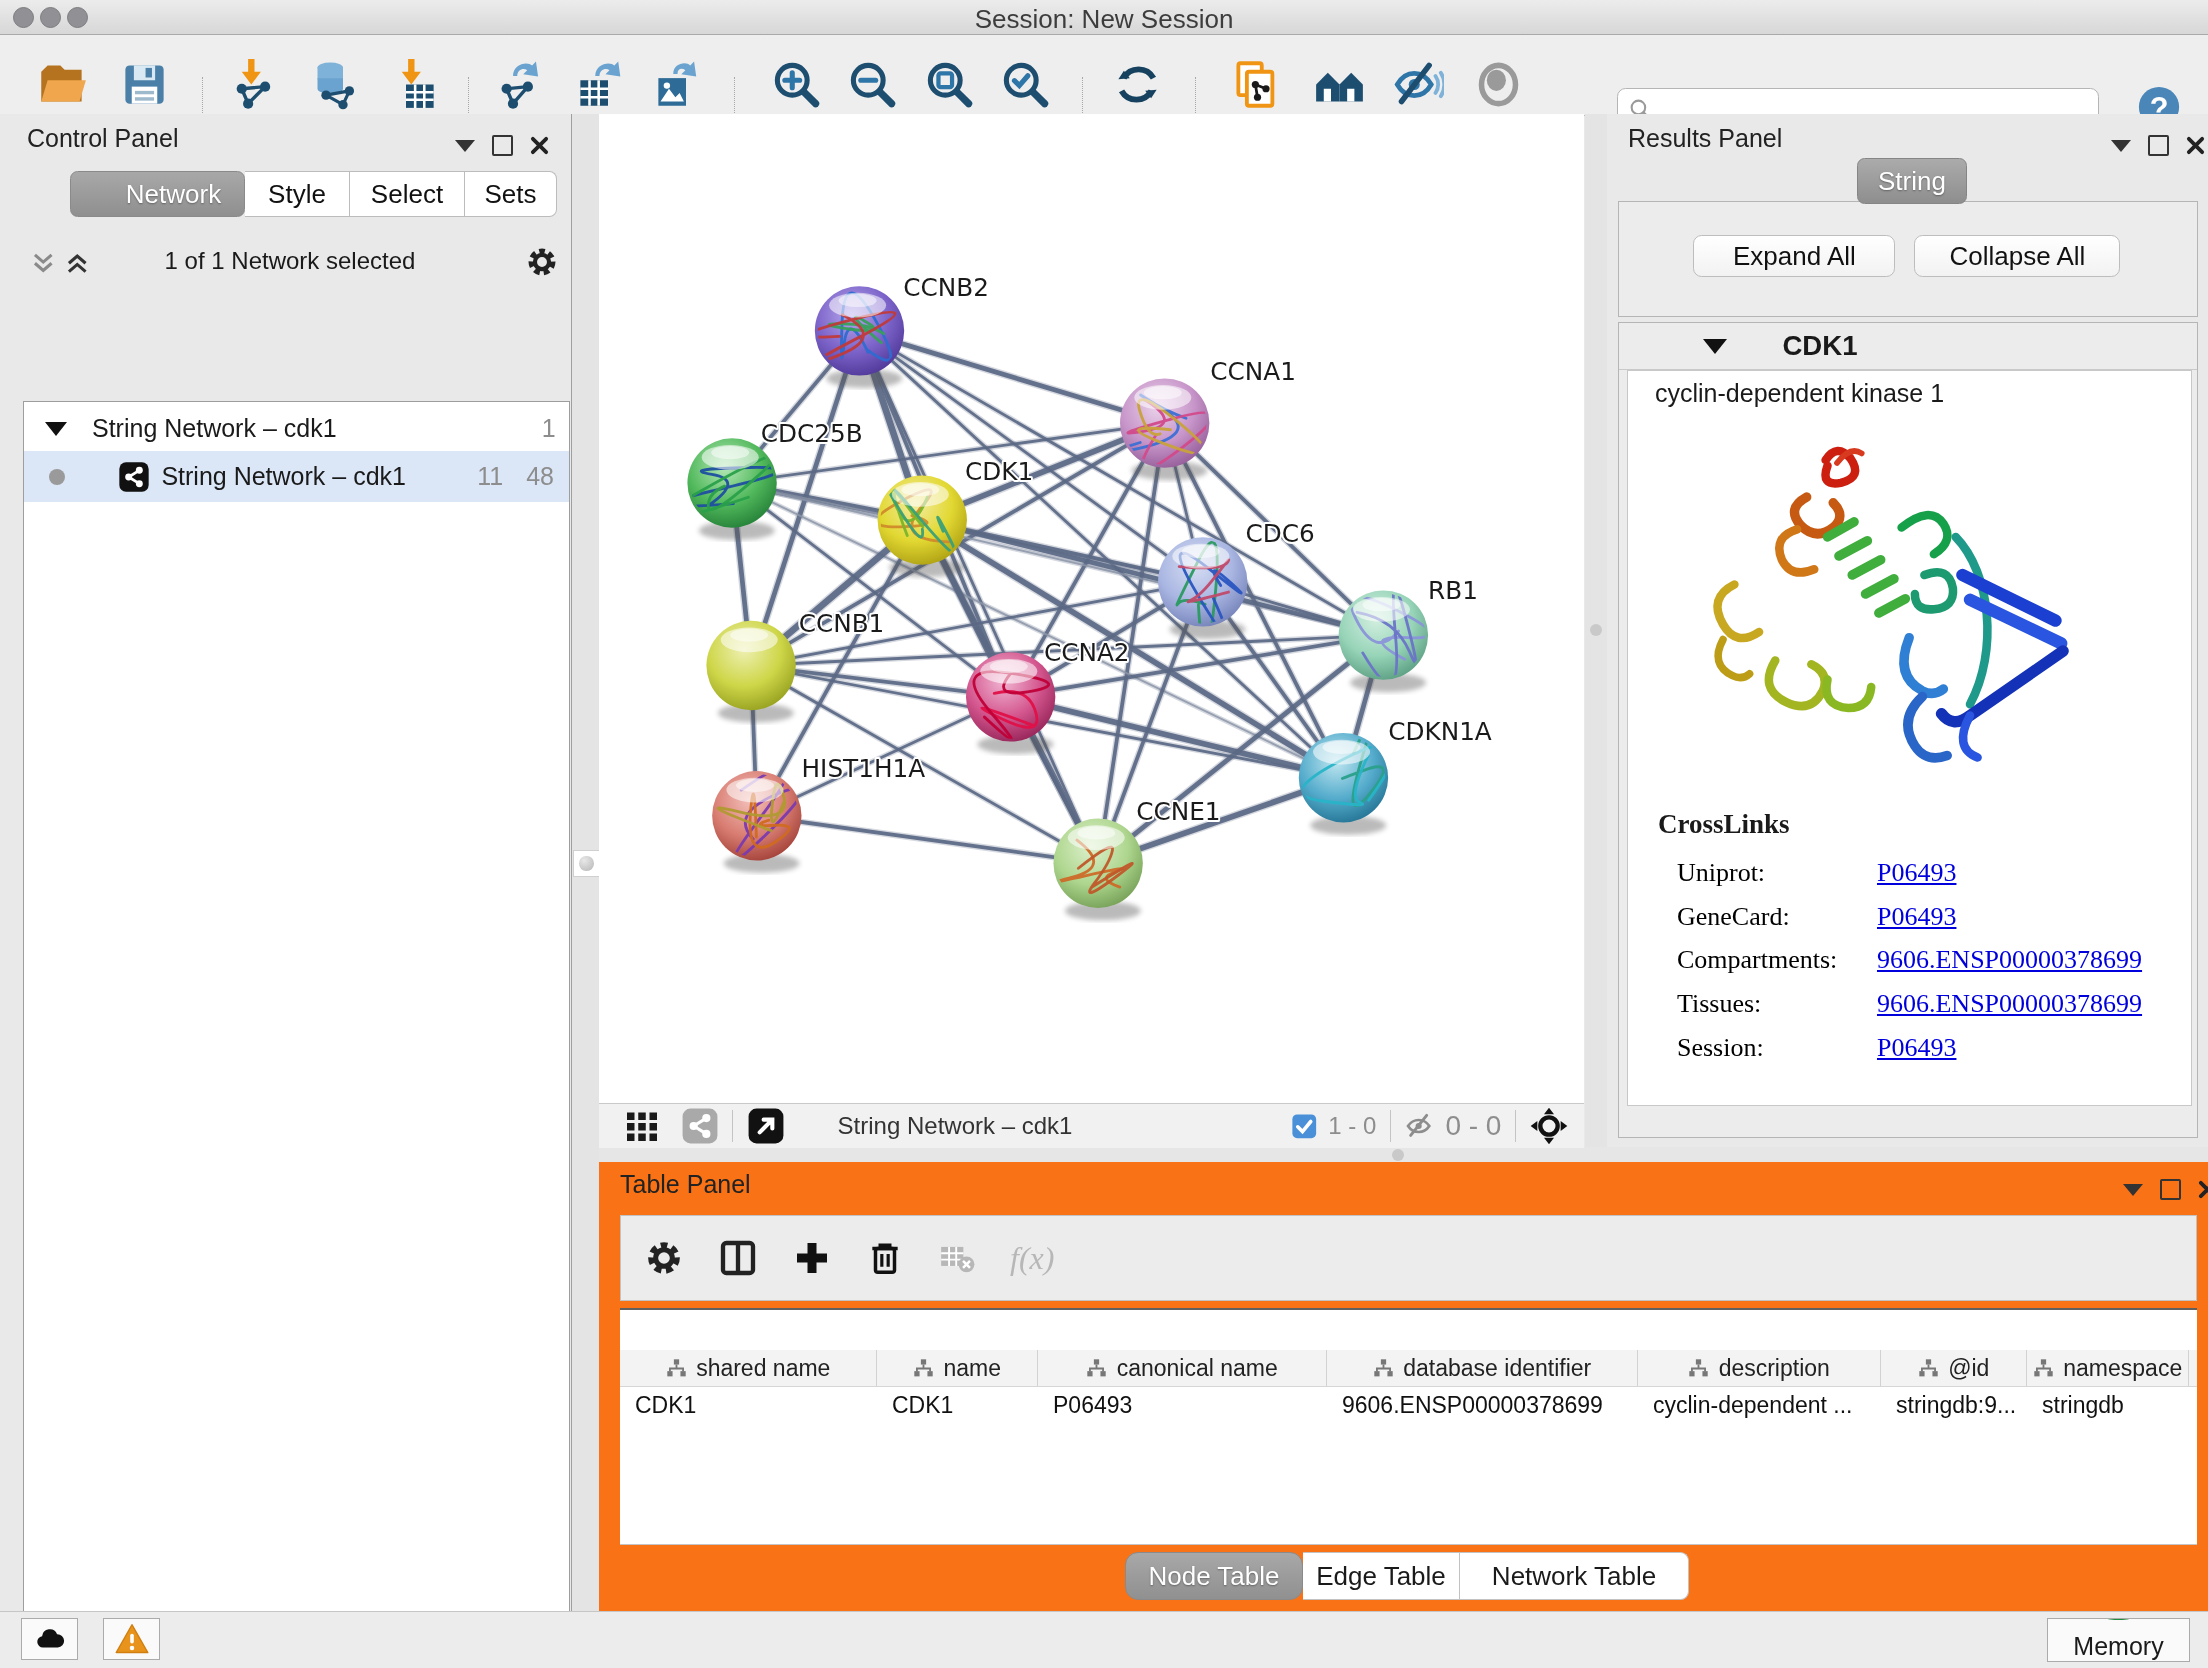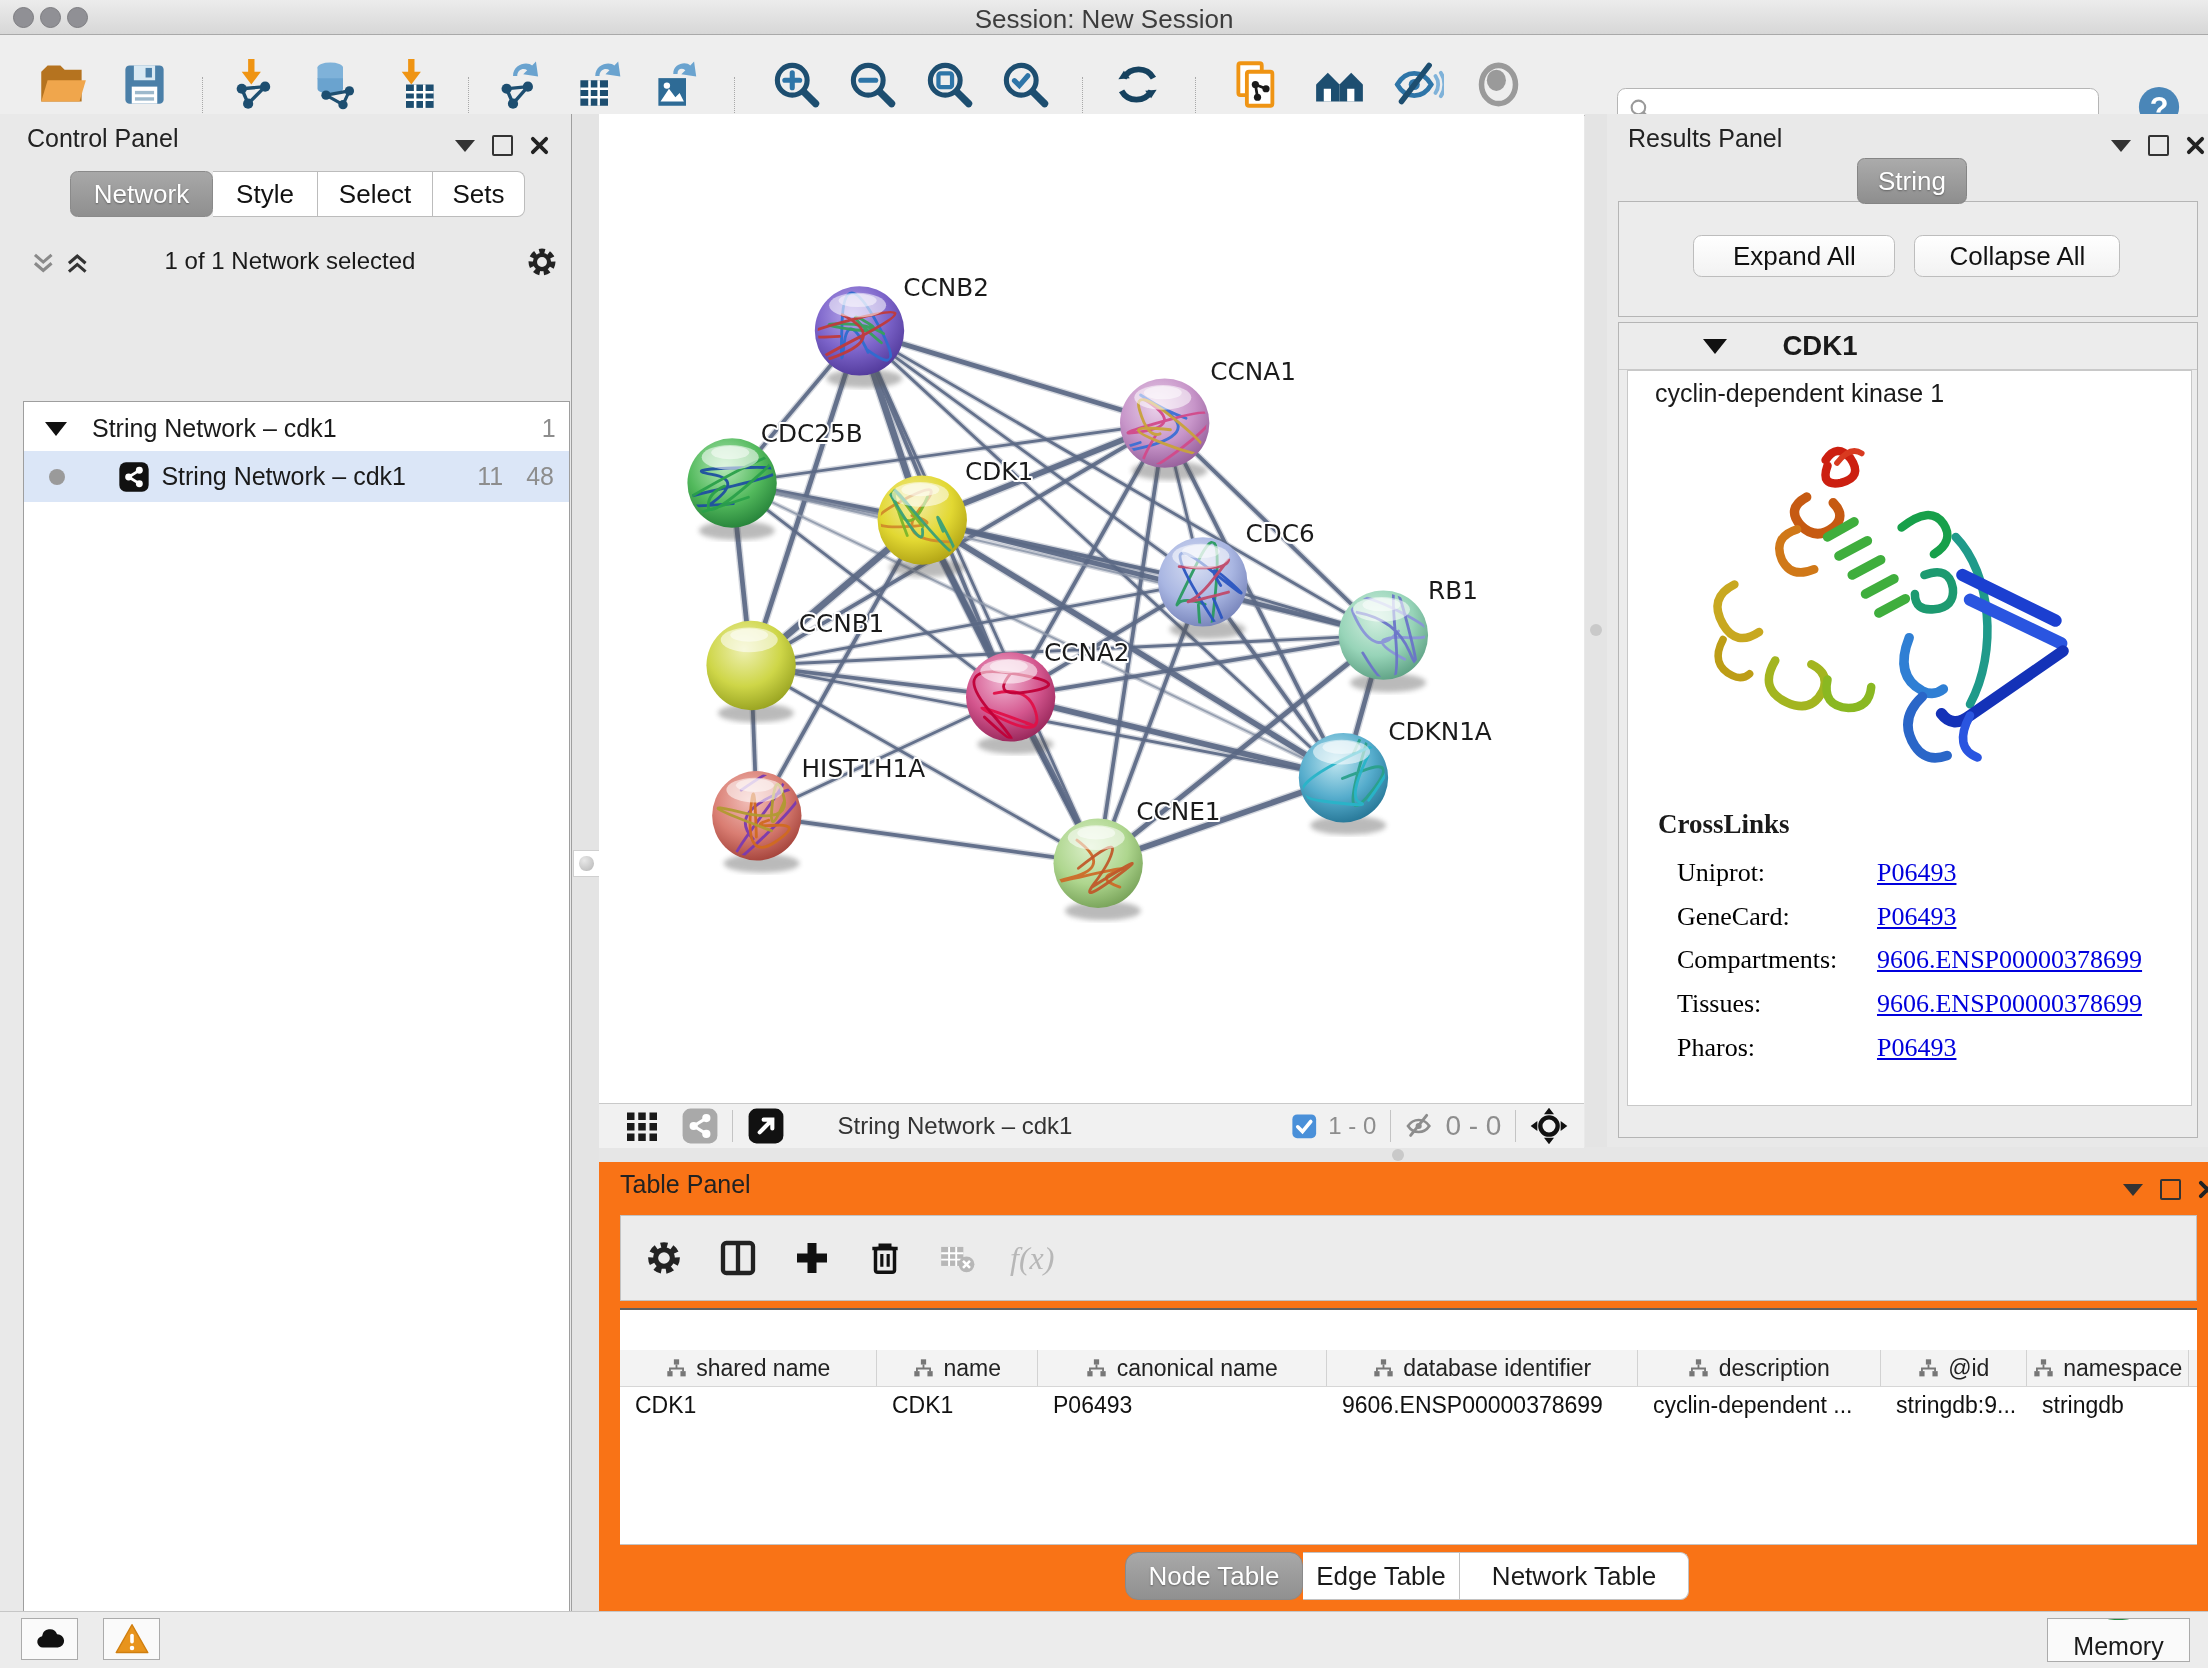--- a/index.html
+++ b/index.html
@@ -23,21 +23,21 @@
   .panel-title{font-size:25px;color:#222;}
   .win-icons{display:flex;gap:17px;align-items:center;}
   .tri-down{width:0;height:0;border-left:10.5px solid transparent;border-right:10.5px solid transparent;
      border-top:12.4px solid #333;}
   .float-box{width:17px;height:17px;border:2.9px solid #333;border-radius:1.9px;}
   .tab{height:44px;display:flex;align-items:center;justify-content:center;font-size:26px;
      background:#fff;border:1px solid #bcbcbc;border-left:none;color:#111;}
   .tab:first-child{border-left:1px solid #bcbcbc;border-radius:7.6px 0 0 7.6px;}
   .tab:last-child{border-radius:0 7.6px 7.6px 0;}
   .tab.active{background:linear-gradient(#a8a8a8,#8f8f8f);color:#fff;border-color:#8a8a8a;
-     border-radius:7.6px;text-shadow:0 1px 1.9px rgba(0,0,0,.35);}
+     border-radius:7.6px;text-shadow:0 1px 1.9px rgba(0,0,0,.35);padding-left:32px;}
   
   #control-panel{left:0;top:114px;width:571px;height:1497px;background:#e9e9e9;border-right:1px solid #9f9f9f;}
   #net-listbox{left:23px;top:287px;width:545px;height:1318px;background:#fff;border:1px solid #9e9e9e;}
   .net-row{position:absolute;left:0;width:100%;display:flex;align-items:center;font-size:25px;}
   .count{color:#8d8d8d;}
   
   .splitter{background:#e4e4e4;}
   .handle{width:25px;height:25px;background:#fff;border:1px solid #d0d0d0;display:flex;align-items:center;justify-content:center;}
   .handle i{width:14.3px;height:14.3px;border-radius:50%;background:radial-gradient(circle at 35% 30%,#e8e8e8,#b5b5b5);display:block;}
   .dotonly{width:12.4px;height:12.4px;border-radius:50%;background:#c9c9c9;}
@@ -771,21 +771,21 @@
           </div>
           <div class="xl-row" style="top: 574px;">
             <span class="xl-label">Compartments:</span>
             <a class="xl-value">9606.ENSP00000378699</a>
           </div>
           <div class="xl-row" style="top: 618px;">
             <span class="xl-label">Tissues:</span>
             <a class="xl-value">9606.ENSP00000378699</a>
           </div>
           <div class="xl-row" style="top: 662px;">
-            <span class="xl-label">Pharos:</span>
+            <span class="xl-label">Session:</span>
             <a class="xl-value">P06493</a>
           </div>
         </div>
     </div>
   </div>
 </div>
 
 <div id="table-panel" class="abs">
   <div class="abs panel-title" style="left:21px;top:7.6px">Table Panel</div>
   <div class="abs win-icons" style="left:1524px;top:17px">

